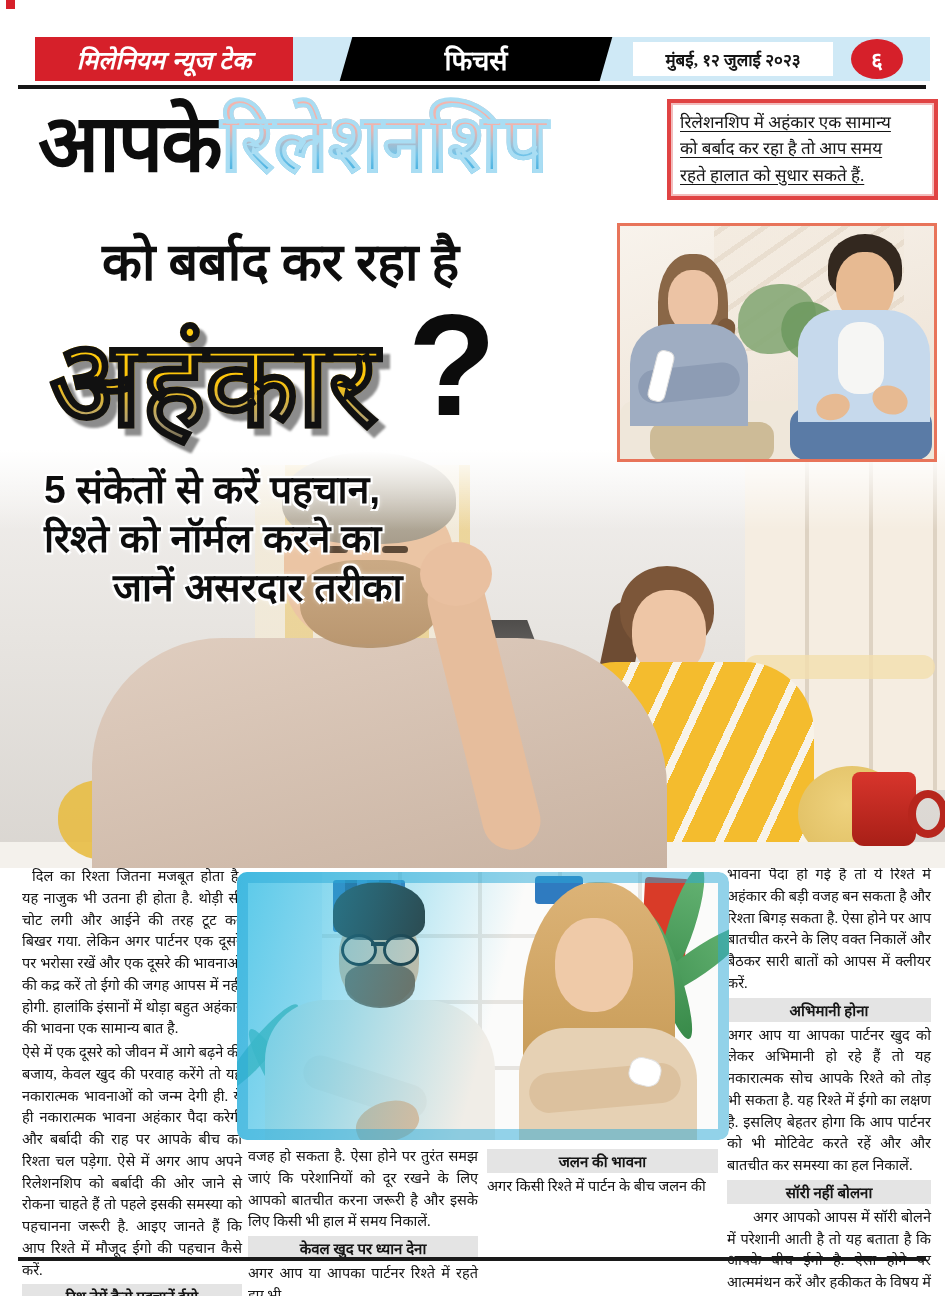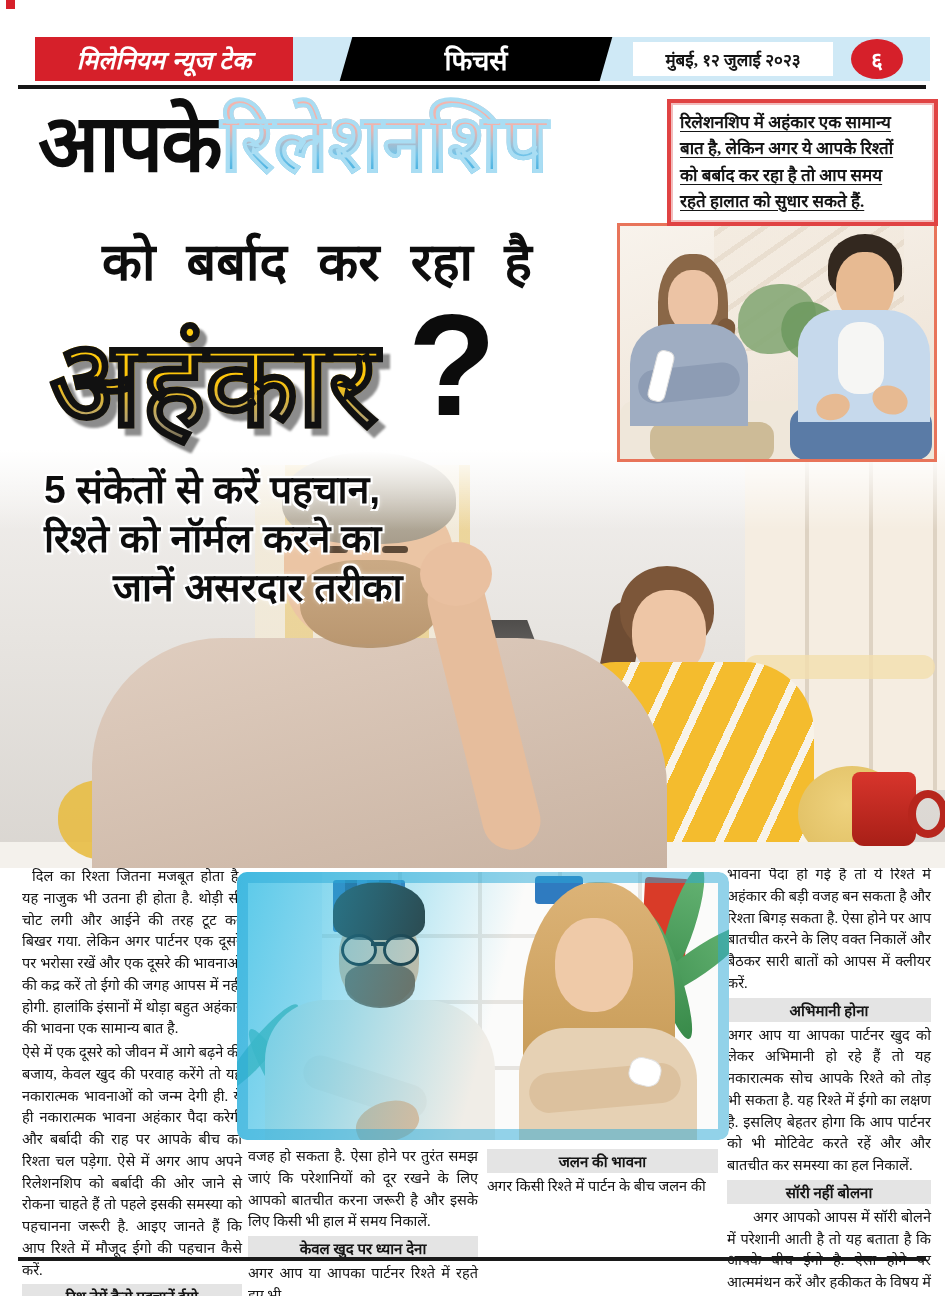--- a/index.html
+++ b/index.html
@@ -16,32 +16,32 @@
   .hdr-date{left:633px;top:42px;width:200px;height:34px;background:#fff;display:flex;align-items:center;justify-content:center;font-weight:700;font-size:17px;white-space:nowrap;}
   .hdr-page{left:851px;top:39px;width:52px;height:40px;background:#d6202a;border-radius:50%;display:flex;align-items:center;justify-content:center;color:#fff;font-weight:800;font-size:22px;}
   .hdr-rule{left:18px;top:85px;width:908px;height:4px;background:#161616;}
   .corner-mark{left:6px;top:0;width:9px;height:9px;background:#d6202a;}
 
   
   .hl1{left:38px;top:98px;white-space:nowrap;font-family:"Liberation Sans",sans-serif;font-weight:800;font-size:80px;line-height:1.15;z-index:4;}
   .hl1 .w1{color:#0d0d0d;letter-spacing:-2px;}
   .hl1 .w2{background:linear-gradient(180deg,#f3b5ae 0%,#efb3ac 34%,#74c4e8 62%,#1d9cd8 100%);
            -webkit-background-clip:text;background-clip:text;color:transparent;-webkit-text-stroke:1.5px #a9ddf3;}
-  .hl2{left:102px;top:224px;font-family:Liberation Mono, monospace;font-weight:800;font-size:52px;color:#0d0d0d;white-space:nowrap;z-index:4;}
+  .hl2{left:102px;top:224px;font-family:Liberation Serif, serif;font-weight:800;font-size:52px;color:#0d0d0d;white-space:nowrap;z-index:4;}
   .hl3{left:50px;top:282px;white-space:nowrap;z-index:4;font-family:"Liberation Sans",sans-serif;}
   .hl3 .gold{font-size:120px;font-weight:800;line-height:1.2;
       background:linear-gradient(180deg,#ffd012 0%,#fdc50a 48%,#b3a271 78%,#4a463c 100%);
       -webkit-background-clip:text;background-clip:text;color:transparent;-webkit-text-stroke:3px #111;
       filter:drop-shadow(7px 7px 1px rgba(45,45,45,.55));}
   .hl3 .qm{font-size:145px;font-weight:900;color:#0c0c0c;margin-left:30px;vertical-align:10px;}
 
   
   .teaser{left:667px;top:99px;width:271px;box-sizing:border-box;background:#fff;border:4px solid #e04343;
           box-shadow:0 0 0 2px #f3bcbc inset;padding:7px 9px;z-index:5;}
-  .teaser div{font-weight:700;font-size:17px;line-height:1.55;text-decoration:underline;text-underline-offset:3px;white-space:nowrap;}
+  .teaser div{font-weight:400;font-size:17px;line-height:1.55;text-decoration:underline;text-underline-offset:3px;white-space:nowrap;}
 
   
   .subtitle{left:44px;top:466px;z-index:6;font-family:"Liberation Sans",sans-serif;font-weight:800;color:#0d0d0d;}
   .subtitle div{font-size:39px;line-height:1.25;white-space:nowrap;
       text-shadow:-2px -2px 0 #fff,2px -2px 0 #fff,-2px 2px 0 #fff,2px 2px 0 #fff,0 0 6px #fff;}
   .subtitle .l3{margin-left:69px;}
 
   
   .inset-photo{left:617px;top:223px;width:320px;height:239px;border:3px solid #e8745a;box-sizing:border-box;overflow:hidden;background:linear-gradient(160deg,#f8f3ec,#ece0d2);z-index:3;}
   .main-photo{left:0;top:450px;width:945px;height:418px;overflow:hidden;background:linear-gradient(180deg,#f2f0ee 0%,#e7e4e0 45%,#d9d5d0 100%);z-index:1;}
@@ -75,21 +75,20 @@
   <div class="s hl1">
     <span class="w1">आपके</span><span class="w2">रिलेशनशिप</span>
   </div>
   <div class="s hl2">को बर्बाद कर रहा है</div>
   <div class="s hl3">
     <span class="gold">अहंकार</span><span class="qm">?</span>
   </div>
 
   <div class="s teaser">
     <div>रिलेशनशिप में अहंकार एक सामान्य</div>
-    <div>बात है, लेकिन अगर ये आपके रिश्तों</div>
     <div>को बर्बाद कर रहा है तो आप समय</div>
     <div>रहते हालात को सुधार सकते हैं.</div>
   </div>
 
   <div class="s inset-photo">
     <div class="s" style="right:30px;top:0;width:190px;height:125px;background:repeating-linear-gradient(-35deg,#f2e9dd 0 18px,#e4d7c6 18px 23px);opacity:.7;"></div>
     <div class="s" style="left:118px;top:58px;width:78px;height:70px;background:#86a877;border-radius:55% 45% 60% 40%;opacity:.9;"></div>
     <div class="s" style="left:160px;top:78px;width:66px;height:58px;background:#6f9a60;border-radius:45% 60% 40% 55%;transform:rotate(25deg);opacity:.9;"></div>
     <div class="s" style="left:0;bottom:0;width:100%;height:58px;background:#efe7da;border-radius:14px 14px 0 0;"></div>
 

